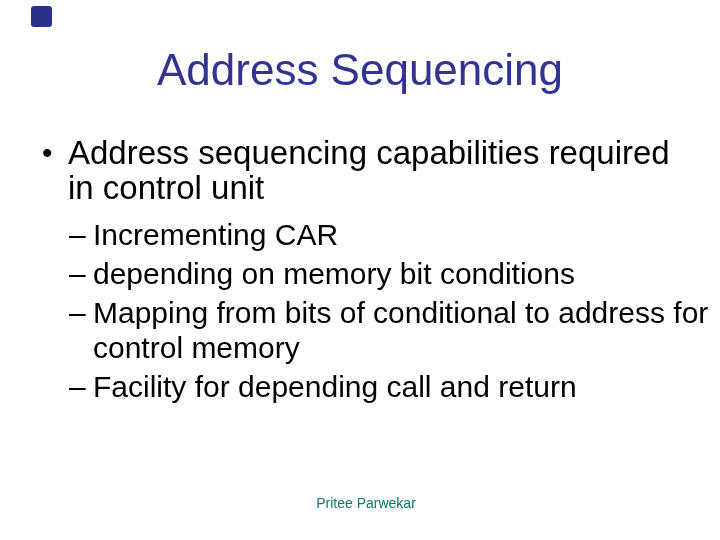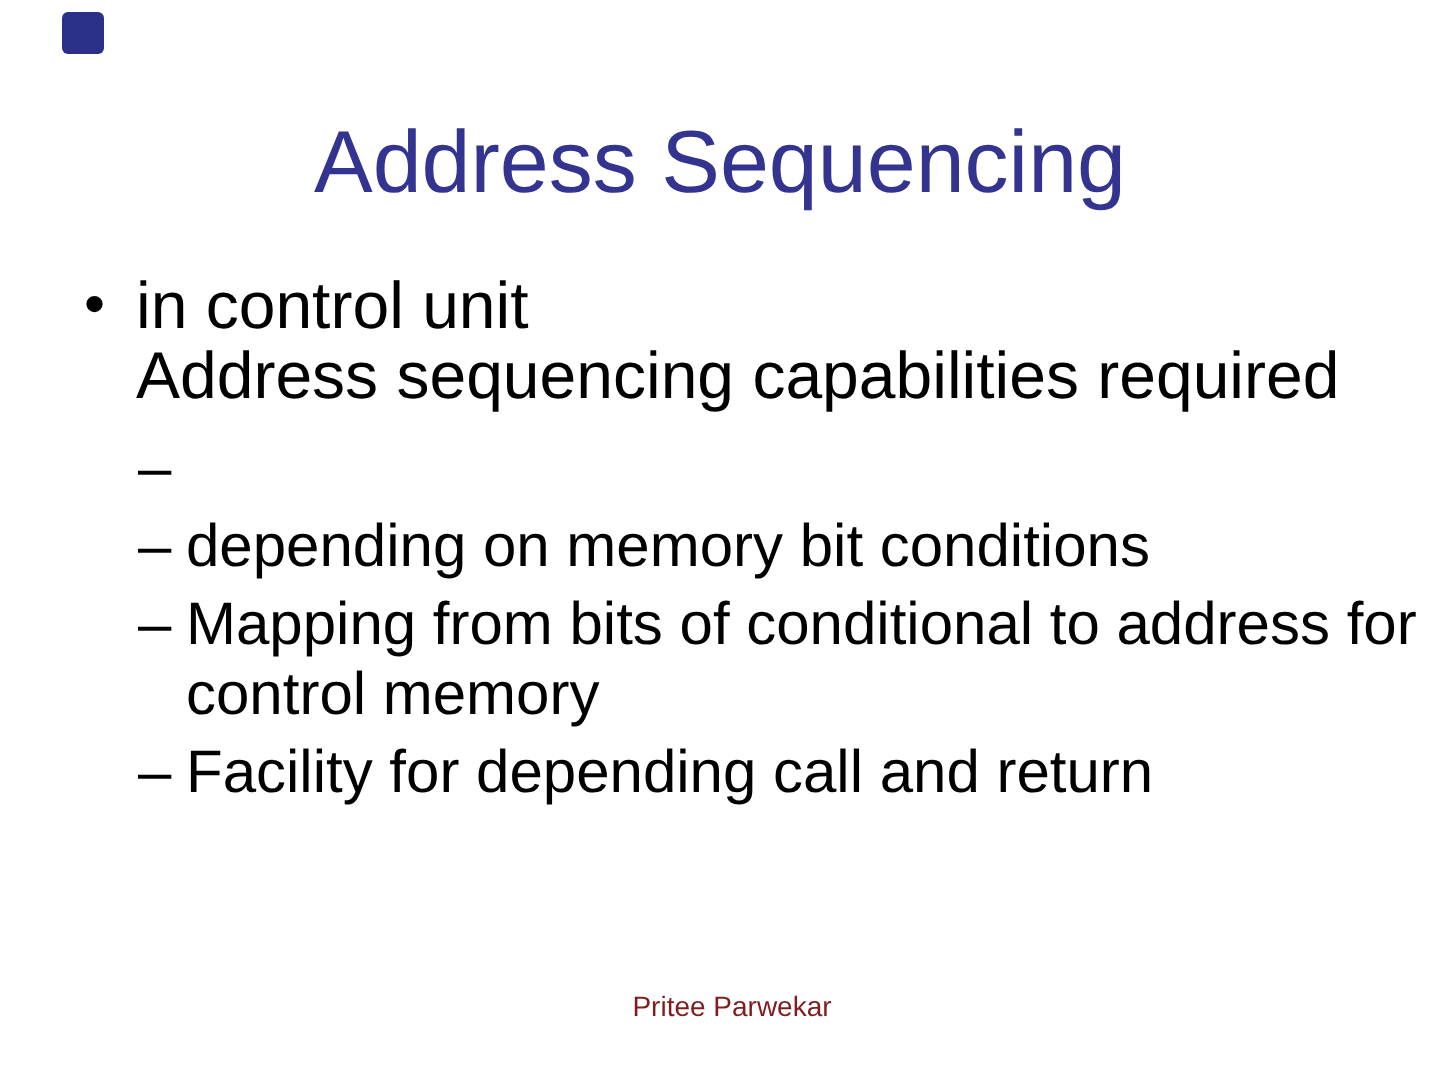--- a/index.html
+++ b/index.html
@@ -22,21 +22,21 @@
     width: 21px;
     height: 21px;
     background: #2b3188;
     border-radius: 3px;
   }
   .title {
     position: absolute;
     left: 0;
     right: 0;
     top: 42px;
-    margin: 16px;
+    margin: 4px;
     text-align: center;
     font-size: 44px;
     font-weight: 400;
     line-height: 48px;
     color: #333390;
     white-space: nowrap;
   }
   .content {
     position: absolute;
     left: 42px;
@@ -72,44 +72,47 @@
     width: 24px;
   }
   .footer {
     position: absolute;
     left: 12px;
     right: 0;
     top: 495px;
     text-align: center;
     font-size: 14px;
     line-height: 17px;
-    color: #7f1d1d;
+    color: #0f766e;
   }
 </style>
 </head>
 <body>
 
 <div class="slide">
 
   <div class="corner-square"></div>
 
   <h1 class="title">Address Sequencing</h1>
 
   <div class="content">
 
     <div class="item level1">
       <span class="marker">•</span>
       <div class="text">
+        <div class="line">Address sequencing capabilities required</div>
         <div class="line">in control unit</div>
-        <div class="line">Address sequencing capabilities required</div>
       </div>
     </div>
 
     <div class="item level2">
       <span class="marker">–</span>
+      <div class="text">
+        <div class="line">Incrementing CAR</div>
+      </div>
     </div>
 
     <div class="item level2">
       <span class="marker">–</span>
       <div class="text">
         <div class="line">depending on memory bit conditions</div>
       </div>
     </div>
 
     <div class="item level2">

